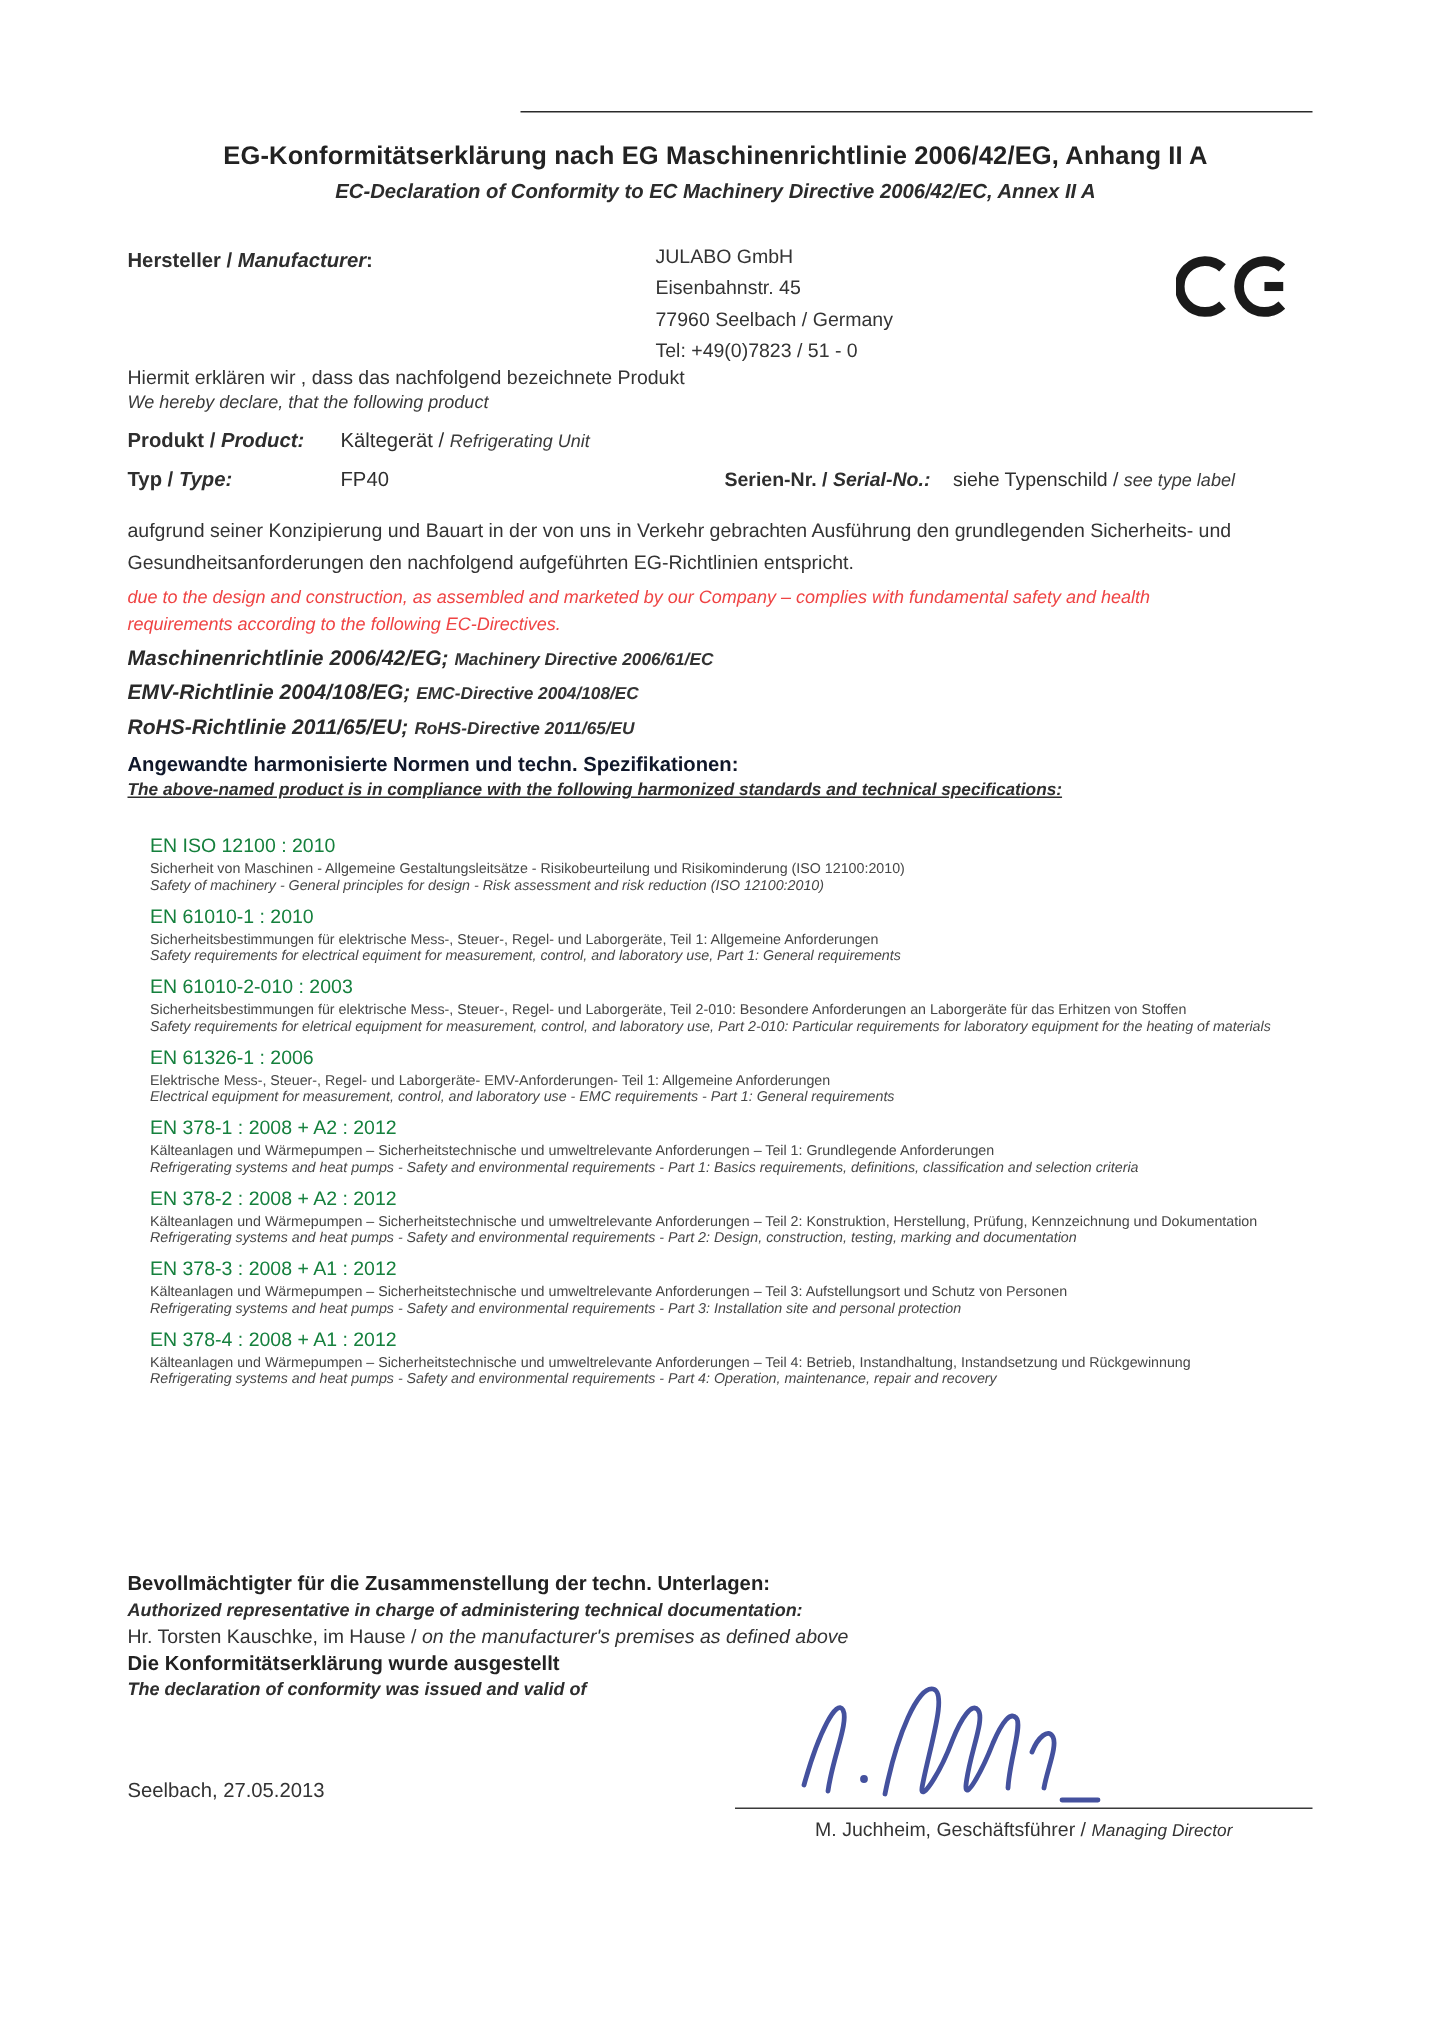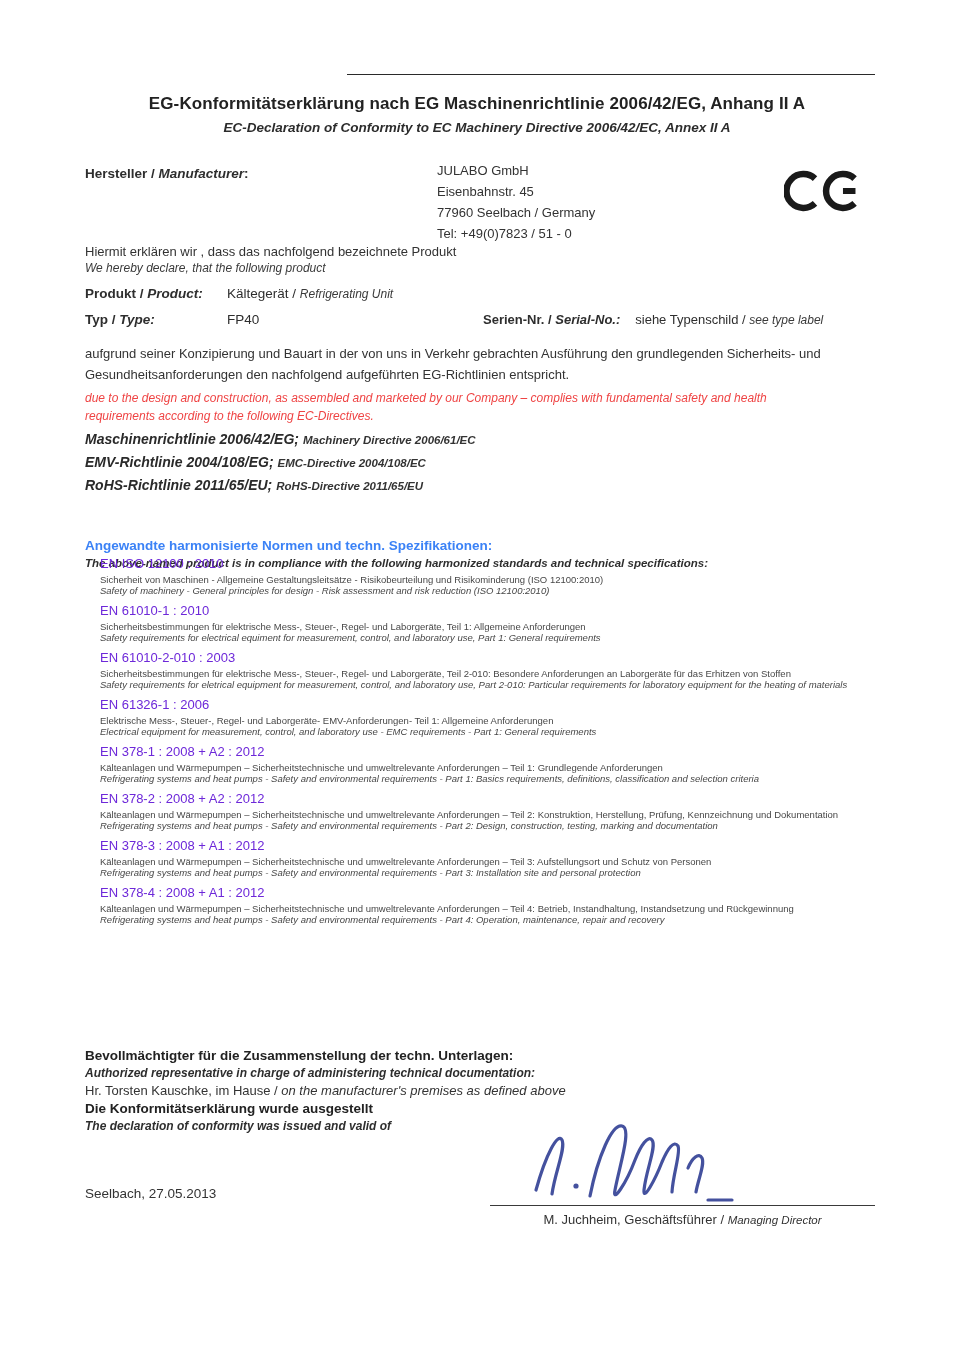--- a/index.html
+++ b/index.html
@@ -47,26 +47,26 @@
   .basis { position: absolute; left: 85px; top: 343px; width: 738px; }
   .basis .de { font-size: 13px; line-height: 21px; color: #333; }
   .basis .en { font-size: 12px; font-style: italic; line-height: 18px; margin-top: 4px; color: #ef4444; }
 
   .directives { position: absolute; left: 85px; top: 428px; }
   .dir-line { line-height: 21px; white-space: nowrap; }
   .dir-de { font-size: 14px; font-weight: bold; font-style: italic; color: #2a2a2a; }
   .dir-en { font-size: 11.5px; font-weight: bold; font-style: italic; color: #333; margin-left: 4px; }
 
   .std-header { position: absolute; left: 85px; top: 502px; width: 780px; }
-  .std-header .de { font-size: 13.5px; font-weight: bold; color: #3b82f6; margin-top: 36px; }
-  .std-header .en { font-size: 11.5px; font-weight: bold; font-style: italic; margin-top: 4px; color: #2e2e2e; }
+  .std-header .de { font-size: 13.5px; font-weight: bold; color: #0f172a; }
+  .std-header .en { font-size: 11.5px; font-weight: bold; font-style: italic; margin-top: 4px; color: #2e2e2e; text-decoration: underline; }
 
   .standards { position: absolute; left: 100px; top: 556px; width: 760px; }
   .std { margin-bottom: 7px; }
-  .std-code { font-size: 13px; line-height: 16px; color: #6d28d9; margin-bottom: 2px; }
+  .std-code { font-size: 13px; line-height: 16px; color: #15803d; margin-bottom: 2px; }
   .std-de { font-size: 9.5px; line-height: 11px; color: #474747; }
   .std-en { font-size: 9.5px; line-height: 11px; color: #474747; font-style: italic; }
 
   .representative { position: absolute; left: 85px; top: 1047px; width: 780px; }
   .representative .de { font-size: 13.5px; font-weight: bold; color: #222; line-height: 18px; }
   .representative .en { font-size: 12px; font-weight: bold; font-style: italic; line-height: 17px; color: #2e2e2e; }
   .representative .person { font-size: 13px; line-height: 18px; color: #333; }
 
   .issued { position: absolute; left: 85px; top: 1100px; width: 600px; }
   .issued .de { font-size: 13.5px; font-weight: bold; color: #222; line-height: 18px; }

